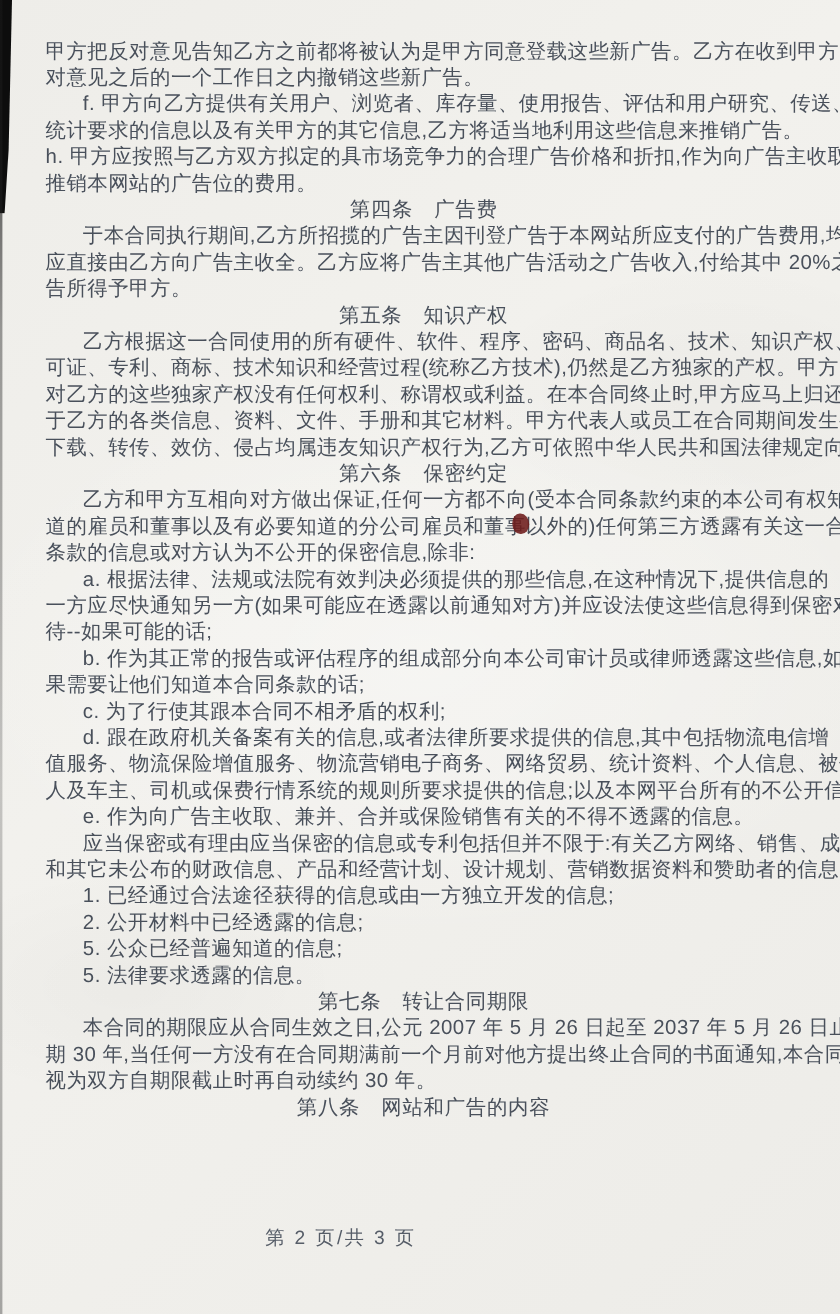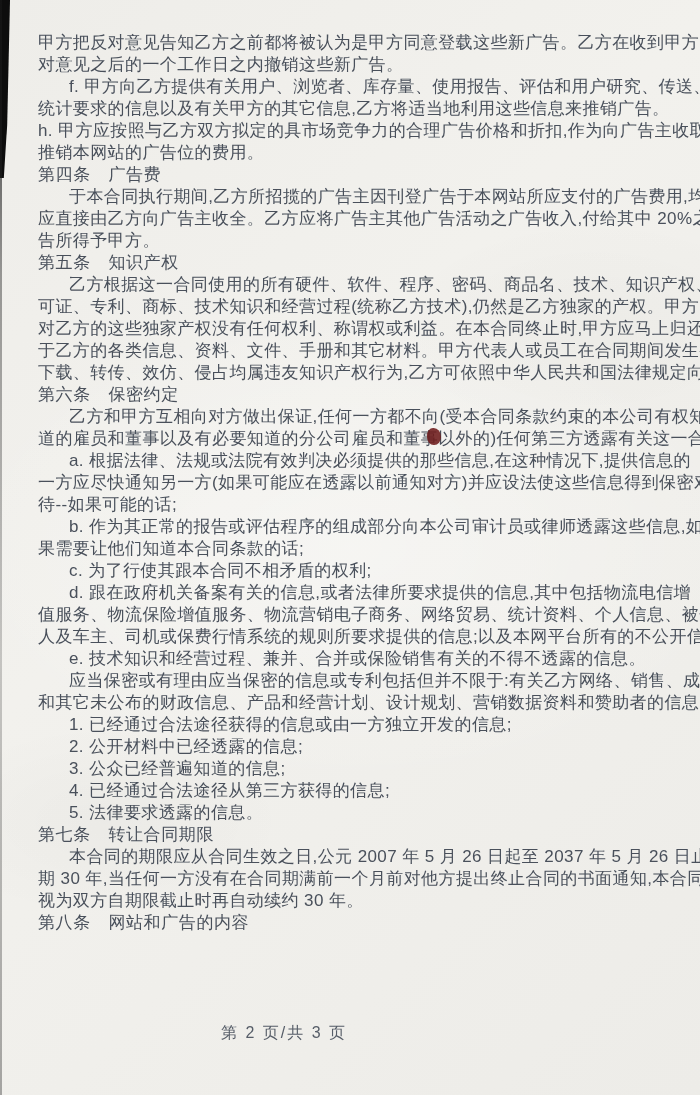--- a/index.html
+++ b/index.html
@@ -31,20 +31,21 @@
     height: 22px;
     line-height: 22px;
     white-space: pre;
     overflow: visible;
   }
   .text-line.indent-1 {
     padding-left: 31px;
   }
   .text-line.heading {
     letter-spacing: 0.6px;
+    text-align: center;
   }
   .page-footer {
     position: absolute;
     left: 0;
     top: 1022px;
     width: 568px;
     text-align: center;
     color: #565d68;
     font-size: 16px;
     letter-spacing: 2px;
@@ -115,36 +116,36 @@
       <div class="text-line">告所得予甲方。</div>
       <div class="text-line heading">第五条　知识产权</div>
       <div class="text-line indent-1">乙方根据这一合同使用的所有硬件、软件、程序、密码、商品名、技术、知识产权、许</div>
       <div class="text-line">可证、专利、商标、技术知识和经营过程(统称乙方技术),仍然是乙方独家的产权。甲方</div>
       <div class="text-line">对乙方的这些独家产权没有任何权利、称谓权或利益。在本合同终止时,甲方应马上归还属</div>
       <div class="text-line">于乙方的各类信息、资料、文件、手册和其它材料。甲方代表人或员工在合同期间发生窃取、</div>
       <div class="text-line">下载、转传、效仿、侵占均属违友知识产权行为,乙方可依照中华人民共和国法律规定向人</div>
       <div class="text-line heading">第六条　保密约定</div>
       <div class="text-line indent-1">乙方和甲方互相向对方做出保证,任何一方都不向(受本合同条款约束的本公司有权知</div>
       <div class="text-line">道的雇员和董事以及有必要知道的分公司雇员和董事以外的)任何第三方透露有关这一合同</div>
+      <div class="text-line">条款的信息或对方认为不公开的保密信息,除非:</div>
       <div class="text-line indent-1">a. 根据法律、法规或法院有效判决必须提供的那些信息,在这种情况下,提供信息的</div>
       <div class="text-line">一方应尽快通知另一方(如果可能应在透露以前通知对方)并应设法使这些信息得到保密对</div>
       <div class="text-line">待--如果可能的话;</div>
       <div class="text-line indent-1">b. 作为其正常的报告或评估程序的组成部分向本公司审计员或律师透露这些信息,如</div>
       <div class="text-line">果需要让他们知道本合同条款的话;</div>
       <div class="text-line indent-1">c. 为了行使其跟本合同不相矛盾的权利;</div>
       <div class="text-line indent-1">d. 跟在政府机关备案有关的信息,或者法律所要求提供的信息,其中包括物流电信增</div>
       <div class="text-line">值服务、物流保险增值服务、物流营销电子商务、网络贸易、统计资料、个人信息、被保险</div>
       <div class="text-line">人及车主、司机或保费行情系统的规则所要求提供的信息;以及本网平台所有的不公开信息。</div>
-      <div class="text-line indent-1">e. 技术知识和经营过程、兼并、合并或保险销售有关的不得不透露的信息。</div>
+      <div class="text-line indent-1">e. 作为向广告主收取、兼并、合并或保险销售有关的不得不透露的信息。</div>
       <div class="text-line indent-1">应当保密或有理由应当保密的信息或专利包括但并不限于:有关乙方网络、销售、成本</div>
       <div class="text-line">和其它未公布的财政信息、产品和经营计划、设计规划、营销数据资料和赞助者的信息,但</div>
       <div class="text-line indent-1">1. 已经通过合法途径获得的信息或由一方独立开发的信息;</div>
       <div class="text-line indent-1">2. 公开材料中已经透露的信息;</div>
-      <div class="text-line indent-1">3. 公众已经普遍知道的信息;</div>
-      <div class="text-line indent-1">4. 已经通过合法途径从第三方获得的信息;</div>
+      <div class="text-line indent-1">5. 公众已经普遍知道的信息;</div>
       <div class="text-line indent-1">5. 法律要求透露的信息。</div>
       <div class="text-line heading">第七条　转让合同期限</div>
       <div class="text-line indent-1">本合同的期限应从合同生效之日,公元 2007 年 5 月 26 日起至 2037 年 5 月 26 日止,为</div>
       <div class="text-line">期 30 年,当任何一方没有在合同期满前一个月前对他方提出终止合同的书面通知,本合同</div>
       <div class="text-line">视为双方自期限截止时再自动续约 30 年。</div>
       <div class="text-line heading">第八条　网站和广告的内容</div>
     </div>
 
   <div class="red-stamp-mark"></div>
 

